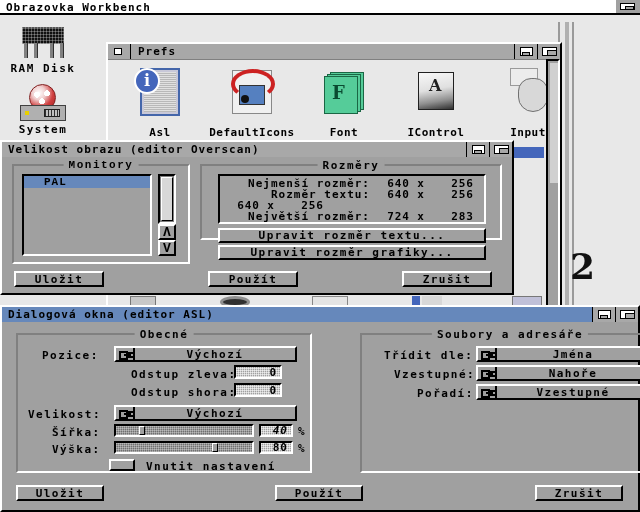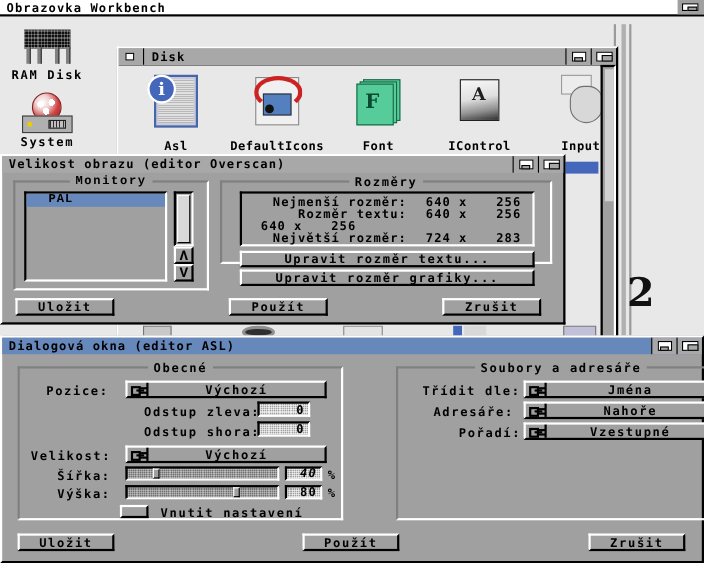--- a/index.html
+++ b/index.html
@@ -518,21 +518,21 @@
       <div class="led"></div>
     </div>
     <div class="wb-icon-label">System</div>
   </div>
 
   <div id="prefs-window" class="window">
     <div class="win-titlebar inactive">
       <div class="tb-gadget" style="position:absolute;left:0;top:0;border-left:none;border-right:1px solid #000;">
         <span class="glyph-close"></span>
       </div>
-      <div class="tb-title" style="left:30px;">Disk</div>
+      <div class="tb-title" style="left:30px;">Prefs</div>
       <div class="tb-gadgets">
         <div class="tb-gadget">
           <span class="glyph-zoom"></span>
         </div>
         <div class="tb-gadget">
           <span class="glyph-depth"></span>
         </div>
       </div>
     </div>
 
@@ -763,21 +763,21 @@
 
     <div class="groupbox" style="left:322px; top:26px; width:300px; height:140px;margin-left:36px;">
       <div class="legend">Soubory a adresáře</div>
 
       <div class="lbl" style="left:22px; top:14px;">Třídit dle:</div>
       <div class="cycle" style="left:114px; top:11px; width:175px; height:16px;">
         <span class="cyc-img"></span>
         <span class="cyc-text">Jména</span>
       </div>
 
-      <div class="lbl" style="left:32px; top:33px;">Adresáře:</div>
+      <div class="lbl" style="left:32px; top:33px;">Vzestupné:</div>
       <div class="cycle" style="left:114px; top:30px; width:175px; height:16px;">
         <span class="cyc-img"></span>
         <span class="cyc-text">Nahoře</span>
       </div>
 
       <div class="lbl" style="left:55px; top:52px;">Pořadí:</div>
       <div class="cycle" style="left:114px; top:49px; width:175px; height:16px;">
         <span class="cyc-img"></span>
         <span class="cyc-text">Vzestupné</span>
       </div>

